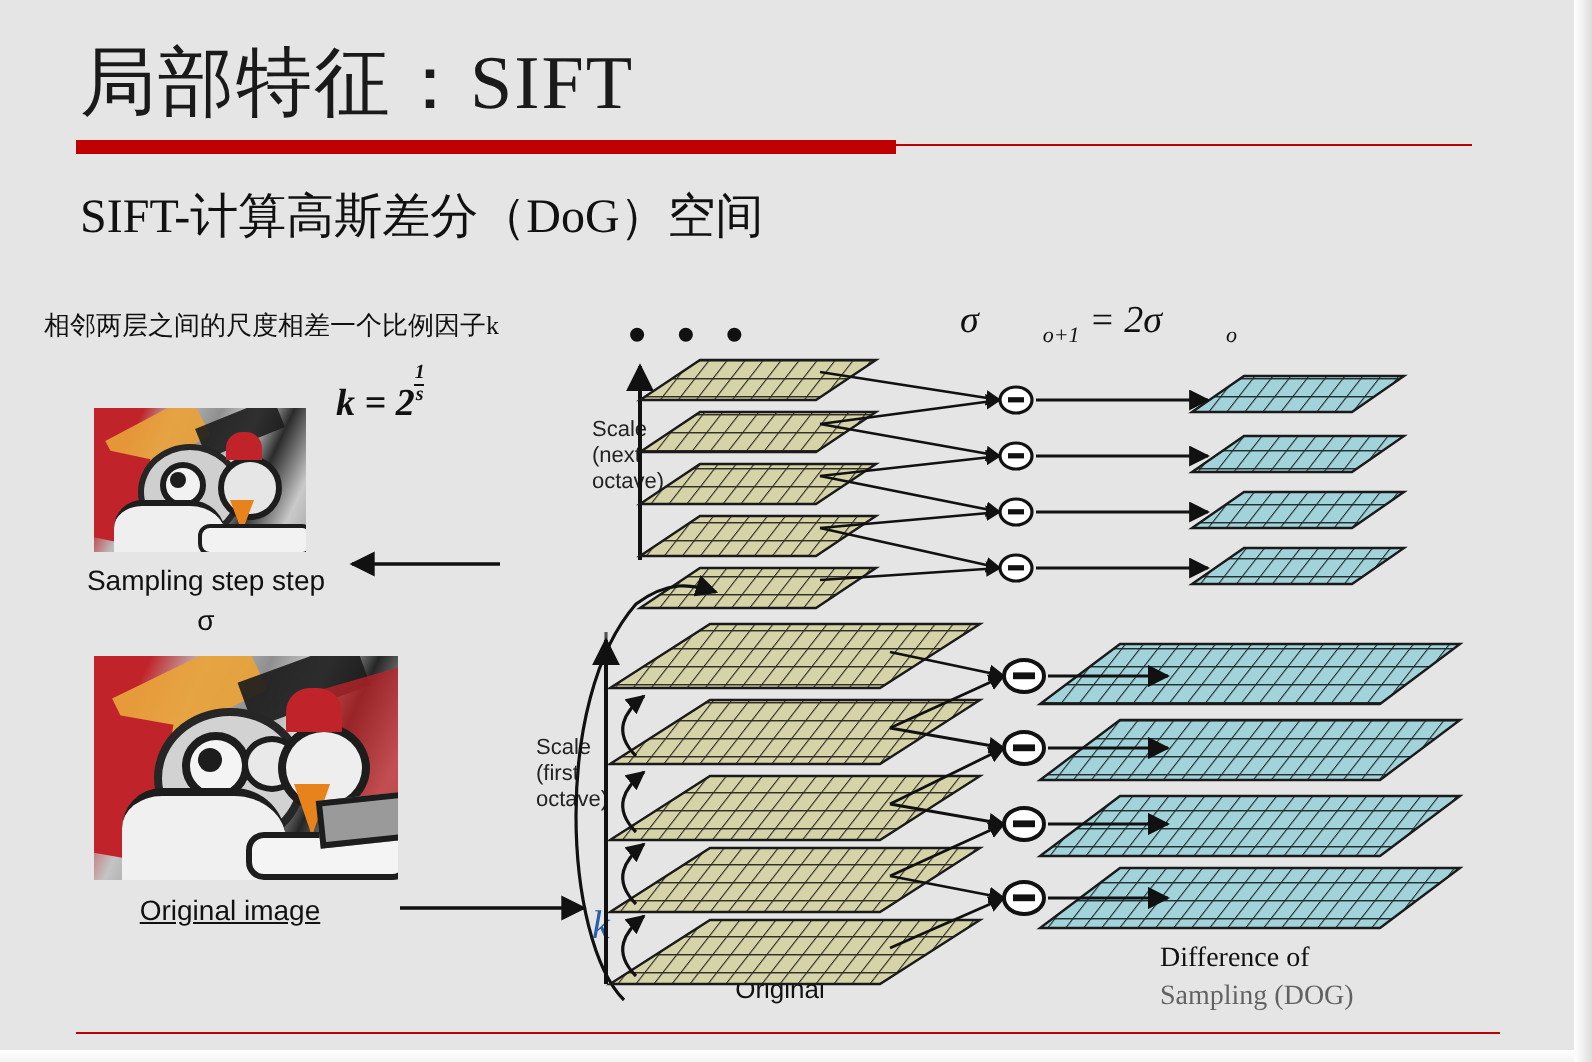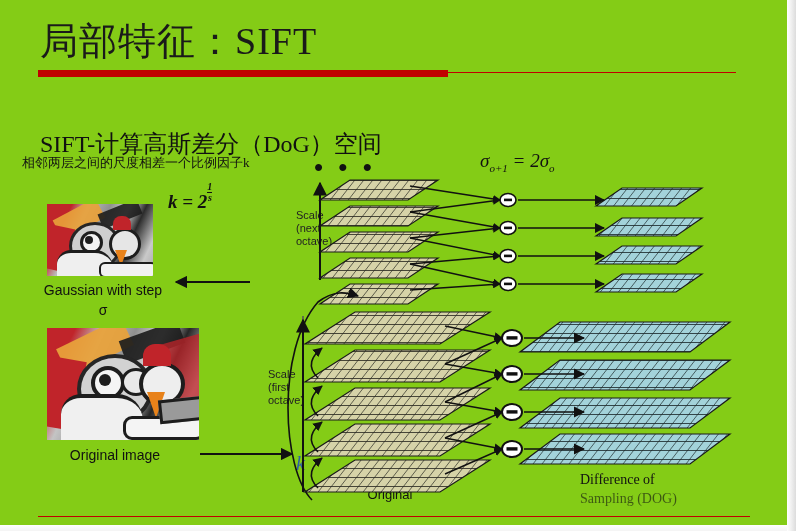--- a/index.html
+++ b/index.html
@@ -10,21 +10,21 @@
   body {
     width: 796px;
     height: 531px;
     overflow: hidden;
     font-family: "Liberation Sans", sans-serif;
   }
   #slide {
     position: relative;
     width: 796px;
     height: 531px;
-    background: #84cc16;
+    background: #e5e5e5;
     overflow: hidden;
   }
   
   .frame-right {
     position: absolute;
     top: 0; right: 0;
     width: 9px; height: 531px;
     background: linear-gradient(to right, #ffffff 0%, #f1f1f1 45%, #dcdcdc 100%);
   }
   .frame-bottom-shade {
@@ -63,21 +63,20 @@
     background: #c00000;
   }
   .subtitle {
     position: absolute;
     left: 40px;
     top: 92px;
     font-family: "Liberation Serif", serif;
     font-size: 24px;
     color: #111111;
     white-space: nowrap;
-    margin-top: 36px;
   }
 
   
   .bottom-rule {
     position: absolute;
     left: 38px;
     top: 516px;
     width: 712px;
     height: 1.4px;
     background: #c00000;
@@ -119,42 +118,42 @@
   .formula-sigma {
     position: absolute;
     left: 480px;
     top: 150px;
     font-family: "Liberation Serif", serif;
     font-size: 19px;
     font-style: italic;
     color: #111;
     white-space: nowrap;
   }
-  .formula-sigma sub { font-size: 11px; font-style: italic; }
+  .formula-sigma sub { font-size: 11px; font-style: italic; margin-left: 32px; }
 
   
   .graffiti {
     position: absolute;
     overflow: hidden;
     background: #b9b9b9;
   }
   .g-small { left: 47px; top: 204px; width: 106px; height: 72px; }
   .g-large { left: 47px; top: 328px; width: 152px; height: 112px; }
   .g-layer { position: absolute; }
 
   
   .cap {
     position: absolute;
     font-family: "Liberation Sans", sans-serif;
     font-size: 14px;
     color: #111;
     text-align: center;
   }
   .cap-sampling { left: 38px; top: 280px; width: 130px; line-height: 20px; }
-  .cap-original { left: 40px; top: 447px; width: 150px; }
+  .cap-original { left: 40px; top: 447px; width: 150px; text-decoration: underline; }
 
   .axis-label {
     position: absolute;
     font-family: "Liberation Sans", sans-serif;
     font-size: 11px;
     color: #222;
     line-height: 13px;
   }
   .axis-next { left: 268px; top: 209px; width: 48px; margin-left: 28px; }
   .axis-first { left: 268px; top: 368px; width: 48px; }
@@ -231,21 +230,21 @@
     <div class="g-layer" style="left:22px;top:18px;width:46px;height:42px;border-radius:50%;background:#cfcfcf;border:3px solid #262626;"></div>
     <div class="g-layer" style="left:33px;top:27px;width:17px;height:17px;border-radius:50%;background:#f2f2f2;border:3px solid #1d1d1d;"></div>
     <div class="g-layer" style="left:38px;top:32px;width:8px;height:8px;border-radius:50%;background:#1d1d1d;"></div>
     <div class="g-layer" style="left:62px;top:24px;width:26px;height:26px;border-radius:50%;background:#e6e6e6;border:3px solid #1d1d1d;"></div>
     <div class="g-layer" style="left:66px;top:12px;width:18px;height:14px;background:#c0242a;border-radius:8px 8px 0 0;"></div>
     <div class="g-layer" style="left:68px;top:46px;width:12px;height:16px;background:#e8821a;clip-path:polygon(50% 100%,0 0,100% 0);"></div>
     <div class="g-layer" style="left:10px;top:46px;width:56px;height:28px;background:#efefef;border-top:3px solid #1d1d1d;border-radius:14px 18px 0 0;"></div>
     <div class="g-layer" style="left:52px;top:58px;width:54px;height:12px;background:#f2f2f2;border:2px solid #1d1d1d;border-radius:6px;"></div>
   </div>
 
-  <div class="cap cap-sampling">Gaussian with step σ</div>
+  <div class="cap cap-sampling">Sampling step step σ</div>
 
   <div class="graffiti g-large">
     <div class="g-layer" style="left:0;top:0;width:152px;height:112px;background:linear-gradient(115deg,#c0242a 0%,#c0242a 14%,#c4c4c4 28%,#8f8f8f 44%,#dcdcdc 58%,#262626 70%,#cccccc 86%,#a5a5a5 100%);"></div>
     <div class="g-layer" style="left:12px;top:4px;width:72px;height:30px;background:#e8a13a;transform:rotate(-26deg);opacity:.94;"></div>
     <div class="g-layer" style="left:74px;top:2px;width:62px;height:24px;background:#1d1d1d;transform:rotate(-20deg);opacity:.92;"></div>
     <div class="g-layer" style="left:-10px;top:30px;width:44px;height:70px;background:#c0242a;transform:rotate(10deg);"></div>
     <div class="g-layer" style="left:120px;top:10px;width:44px;height:66px;background:#c0242a;transform:rotate(-16deg);opacity:.75;"></div>
     <div class="g-layer" style="left:30px;top:26px;width:68px;height:62px;border-radius:50%;background:#d2d2d2;border:4px solid #262626;"></div>
     <div class="g-layer" style="left:44px;top:38px;width:26px;height:26px;border-radius:50%;background:#f4f4f4;border:4px solid #1d1d1d;"></div>
     <div class="g-layer" style="left:52px;top:46px;width:12px;height:12px;border-radius:50%;background:#1d1d1d;"></div>

